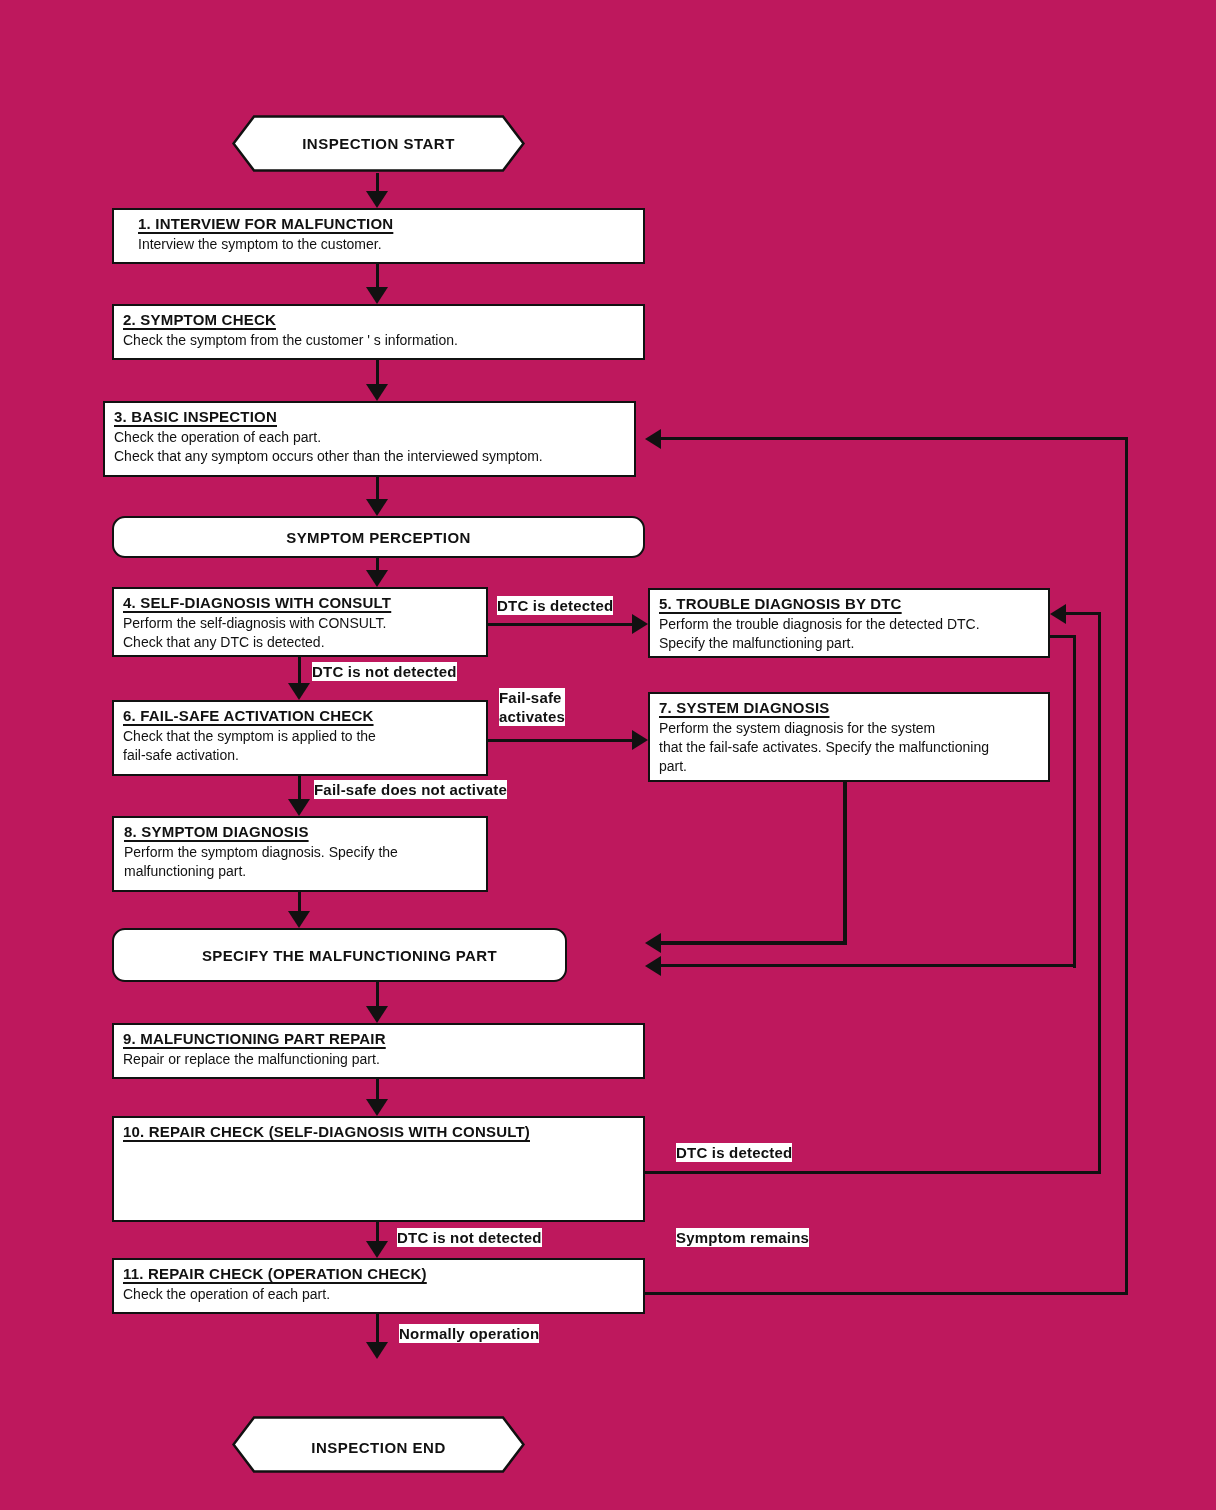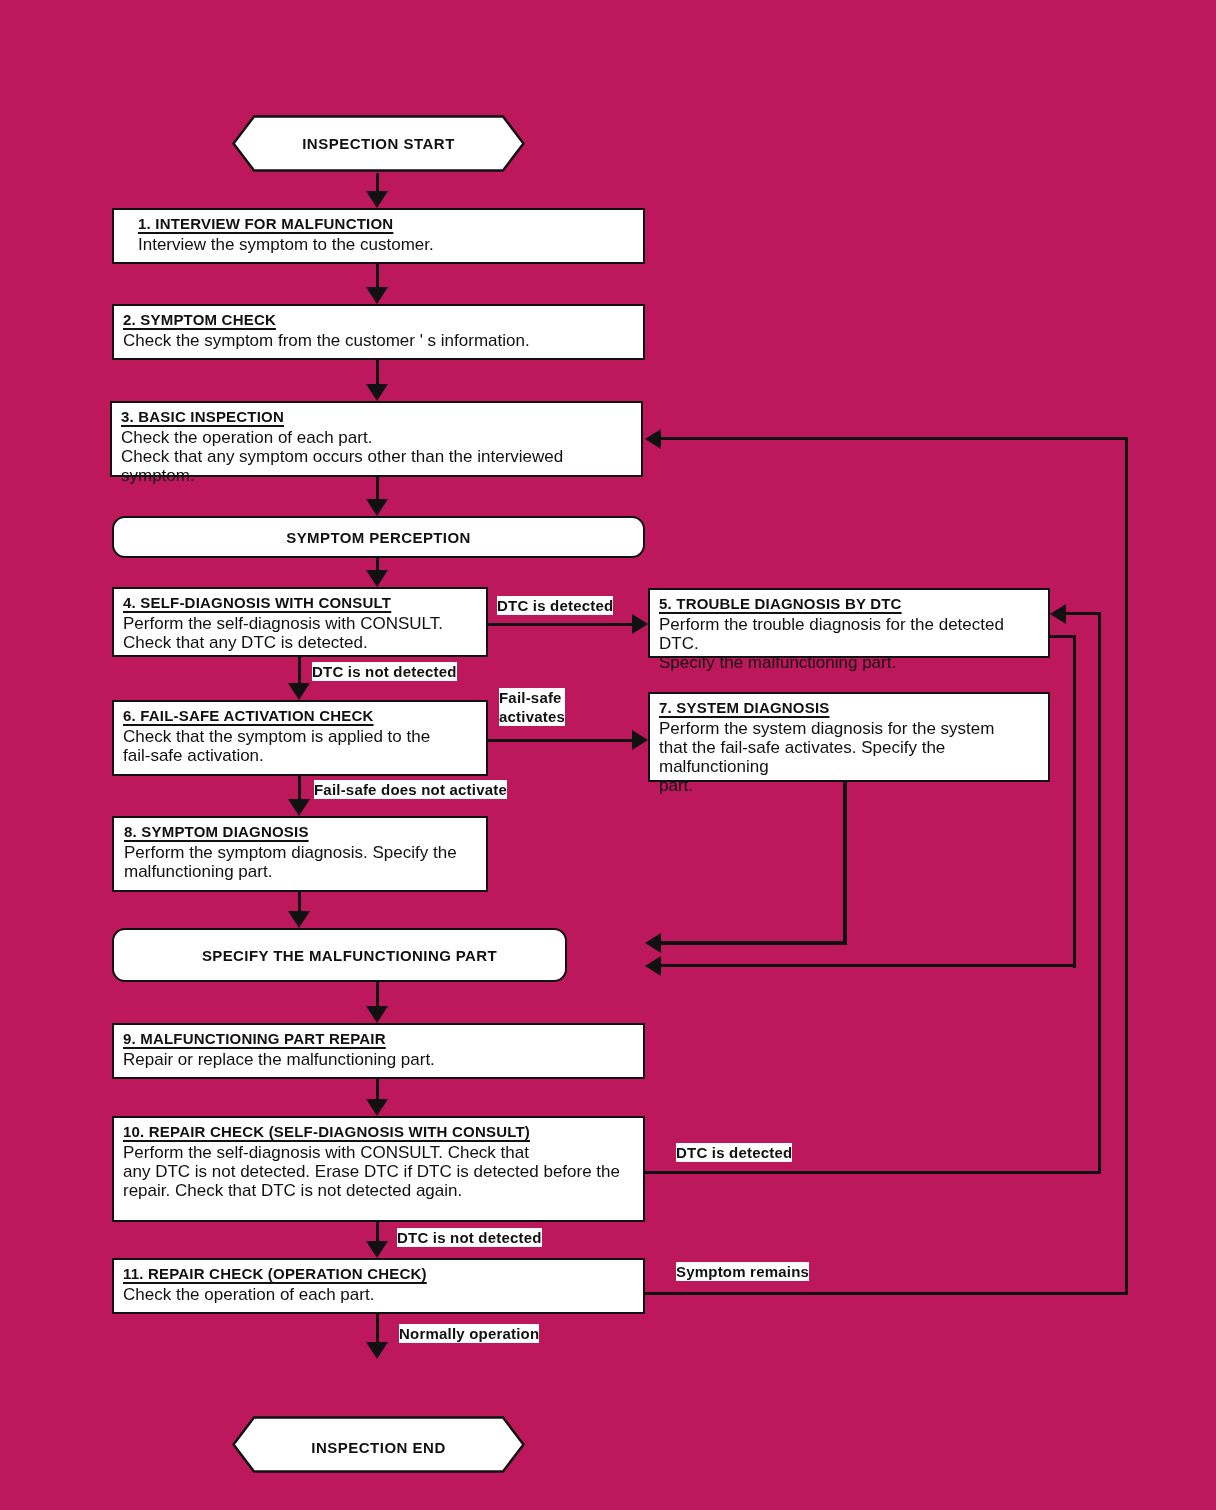--- a/index.html
+++ b/index.html
@@ -24,21 +24,21 @@
     font-size: 15px;
     font-weight: bold;
     letter-spacing: 0.2px;
     text-decoration: underline;
     text-decoration-thickness: 1.5px;
     text-underline-offset: 3px;
     margin-bottom: 3px;
     white-space: pre-line;
   }
   .box-body {
-    font-size: 17px;
+    font-size: 14px;
     line-height: 19px;
     white-space: pre-line;
   }
   
   .rounded {
     position: absolute;
     border: 2px solid #111;
     border-radius: 13px;
     background: #fff;
     box-sizing: border-box;
@@ -99,21 +99,21 @@
   <div class="box" style="left:112px; top:208px; width:533px; height:56px;padding-left:24px;">
     <div class="box-title">1. INTERVIEW FOR MALFUNCTION</div>
     <div class="box-body">Interview the symptom to the customer.</div>
   </div>
 
   <div class="box" style="left:112px; top:304px; width:533px; height:56px;">
     <div class="box-title">2. SYMPTOM CHECK</div>
     <div class="box-body">Check the symptom from the customer ' s information.</div>
   </div>
 
-  <div class="box" style="left:110px; top:401px; width:533px; height:76px;">
+  <div class="box" style="left:103px; top:401px; width:533px; height:76px;">
     <div class="box-title">3. BASIC INSPECTION</div>
     <div class="box-body">Check the operation of each part.
 Check that any symptom occurs other than the interviewed symptom.</div>
   </div>
 
   <div class="rounded" style="left:112px; top:516px; width:533px; height:42px;align-items:center;">
     <span>SYMPTOM PERCEPTION</span>
   </div>
 
   <div class="box" style="left:112px; top:587px; width:376px; height:70px;">
@@ -151,23 +151,20 @@
     <span>SPECIFY THE MALFUNCTIONING PART</span>
   </div>
 
   <div class="box" style="left:112px; top:1023px; width:533px; height:56px;">
     <div class="box-title">9. MALFUNCTIONING PART REPAIR</div>
     <div class="box-body">Repair or replace the malfunctioning part.</div>
   </div>
 
   <div class="box" style="left:112px; top:1116px; width:533px; height:106px;">
     <div class="box-title">10. REPAIR CHECK (SELF-DIAGNOSIS WITH CONSULT)</div>
-    <div class="box-body">Perform the self-diagnosis with CONSULT. Check that
-any DTC is not detected. Erase DTC if DTC is detected before the
-repair. Check that DTC is not detected again.</div>
   </div>
 
   <div class="box" style="left:112px; top:1258px; width:533px; height:56px;">
     <div class="box-title">11. REPAIR CHECK (OPERATION CHECK)</div>
     <div class="box-body">Check the operation of each part.</div>
   </div>
 
   <div class="hex" style="left:232px; top:1416px; width:293px; height:63px;">
     <svg width="293" height="57" viewBox="0 0 293 57">
       <polygon points="22,1.5 271,1.5 291.5,28.5 271,55.5 22,55.5 1.5,28.5" fill="#ffffff" stroke="#111111" stroke-width="2.5"></polygon>
@@ -236,16 +233,16 @@
   <div class="hl" style="left:660px; top:437px; width:468px;"></div>
   <div class="ah ah-l" style="left:645px; top:429px;"></div>
 
   <div class="elabel" style="left:497px; top:596px;">DTC is detected</div>
   <div class="elabel" style="left:312px; top:662px;">DTC is not detected</div>
   <div class="elabel" style="left:499px; top:688px;">Fail-safe
 activates</div>
   <div class="elabel" style="left:314px; top:780px;">Fail-safe does not activate</div>
   <div class="elabel" style="left:676px; top:1143px;">DTC is detected</div>
   <div class="elabel" style="left:397px; top:1228px;">DTC is not detected</div>
-  <div class="elabel" style="left:676px; top:1262px;text-align:center;">Symptom remains</div>
+  <div class="elabel" style="left:676px; top:1228px;text-align:center;">Symptom remains</div>
   <div class="elabel" style="left:399px; top:1324px;">Normally operation</div>
 
 </div>
 
 </body></html>

